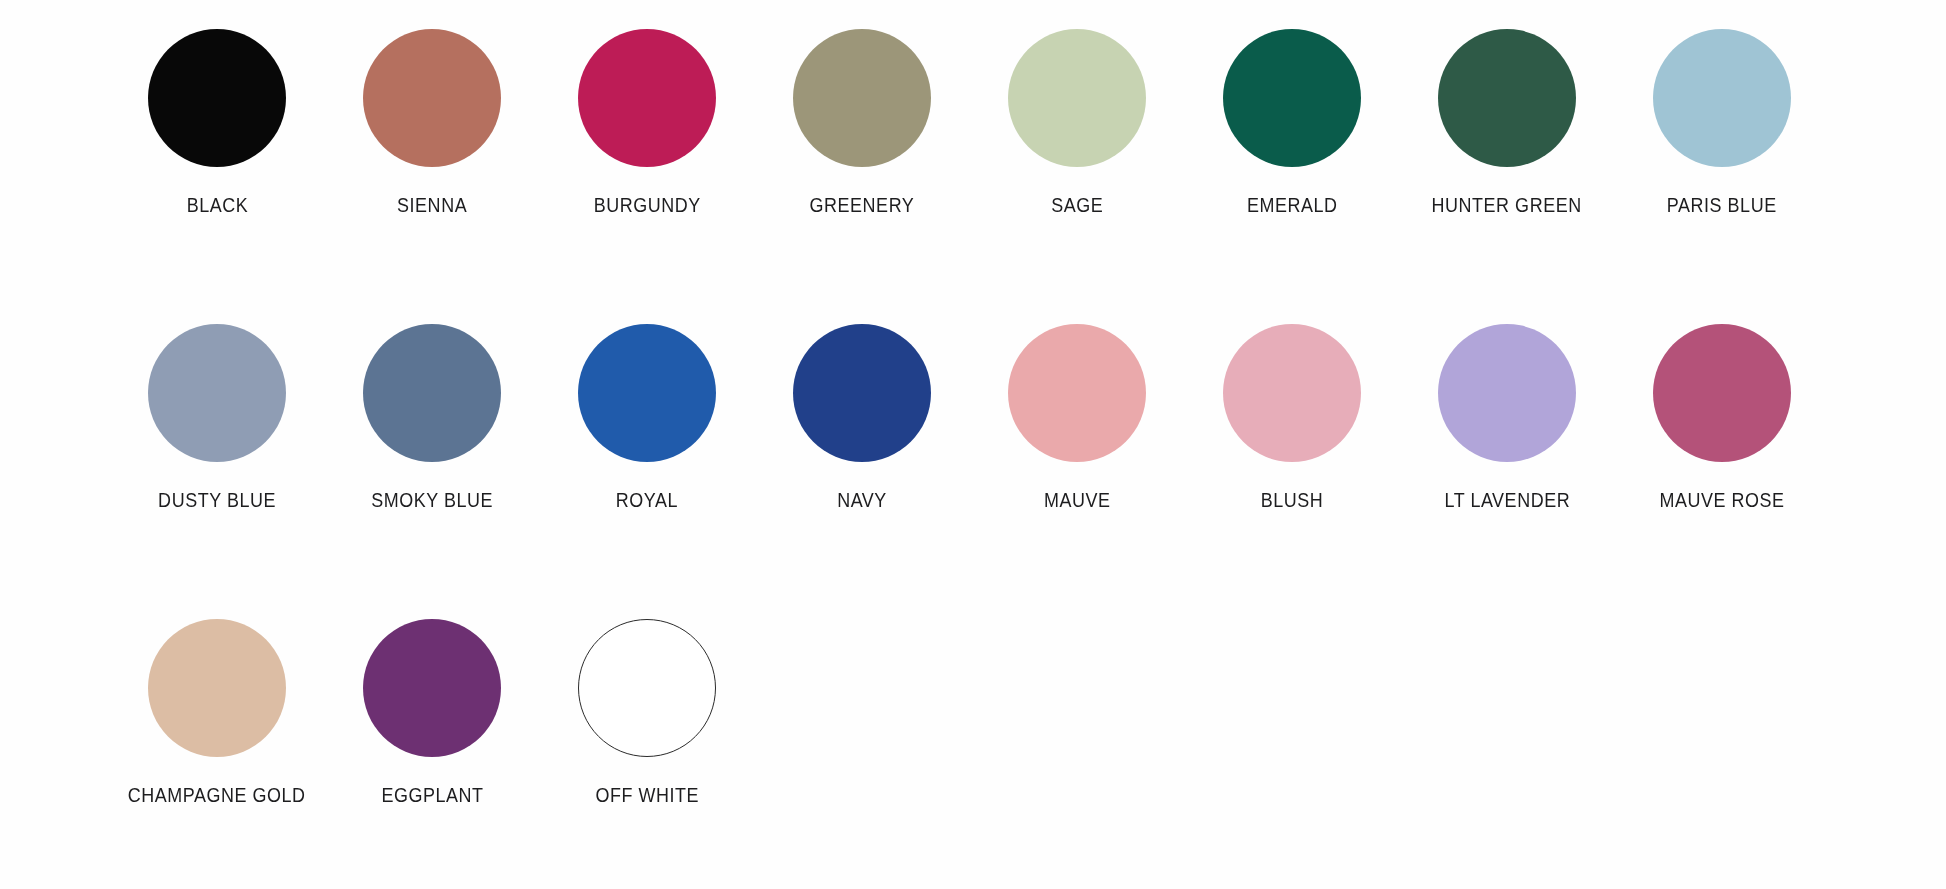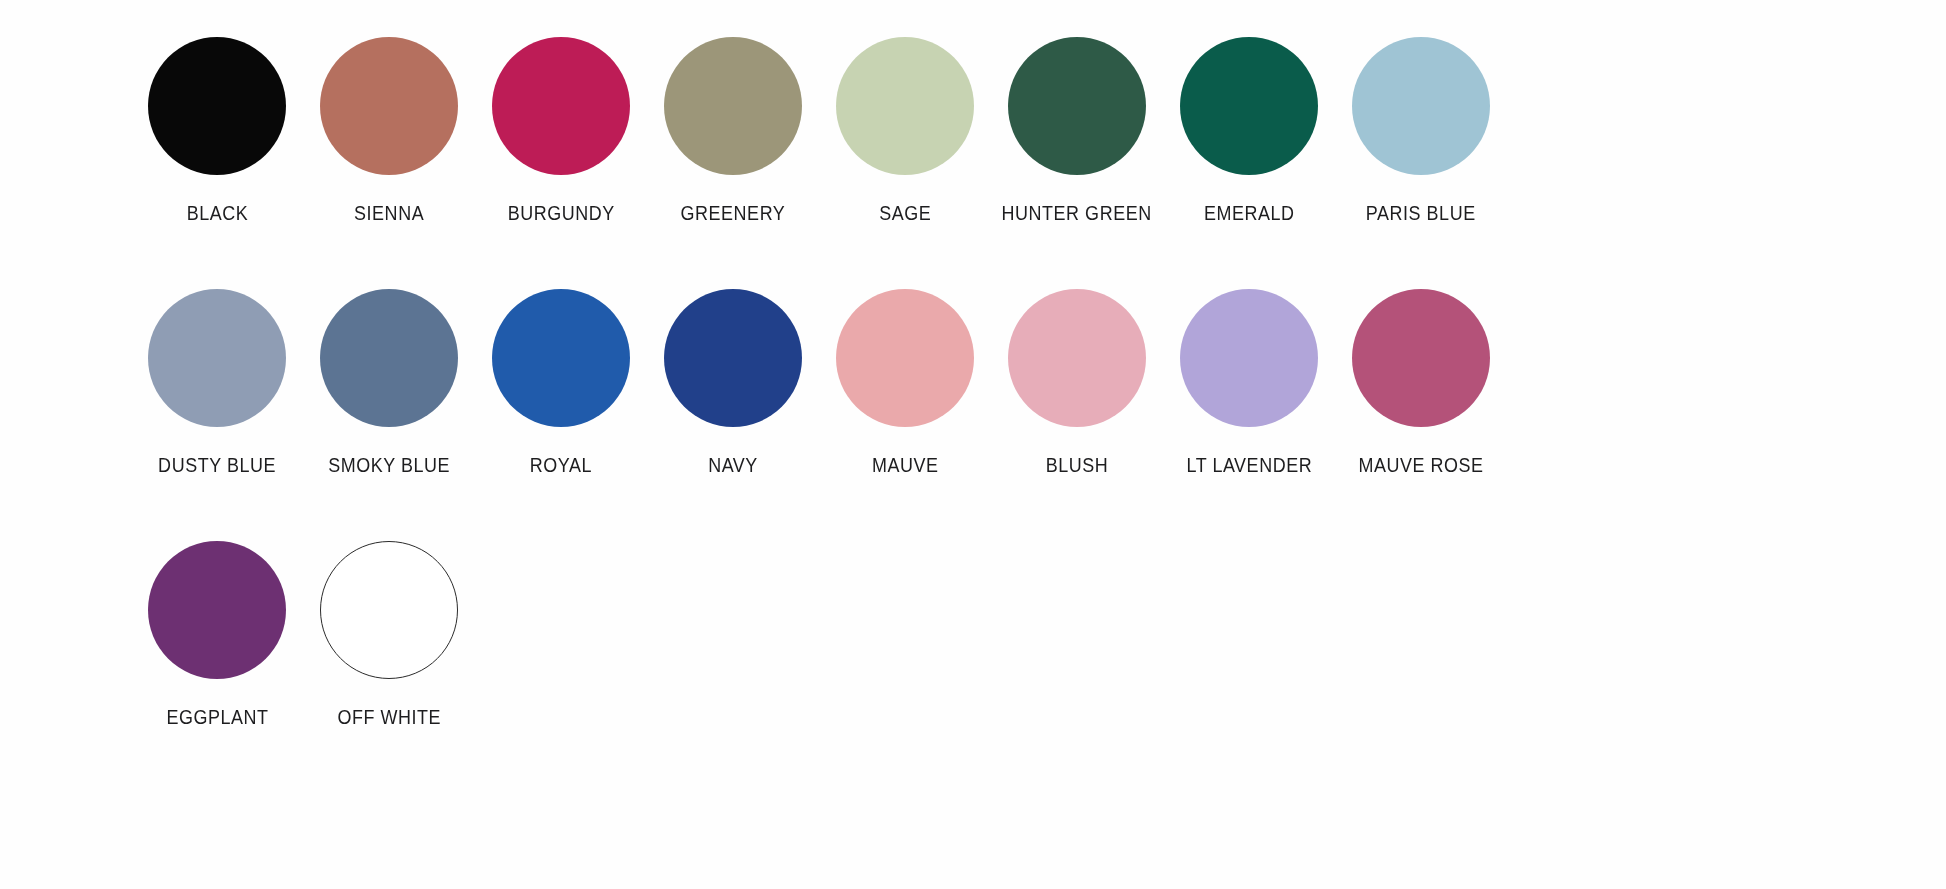--- a/index.html
+++ b/index.html
@@ -23,23 +23,24 @@
     padding: 0;
     box-sizing: border-box;
   }
 
   .swatch-grid {
     display: grid;
     grid-template-columns: repeat(8, 172px);
     grid-auto-rows: 252px;
     column-gap: 0px;
     row-gap: 0px;
-    padding-top: 36px;
+    padding-top: 28px;
     padding-left: 131px;
     box-sizing: border-box;
+    gap: 43px;
   }
 
   .swatch-cell {
     width: 172px;
     height: 252px;
     display: flex;
     flex-direction: column;
     align-items: center;
     justify-content: flex-start;
     position: relative;
@@ -112,32 +113,32 @@
         <div class="swatch-label">GREENERY</div>
       </div>
       <div class="swatch-cell">
         <div class="swatch-disc-wrap">
           <div class="swatch-disc" style="background: rgb(199, 211, 178);"></div>
         </div>
         <div class="swatch-label">SAGE</div>
       </div>
       <div class="swatch-cell">
         <div class="swatch-disc-wrap">
+          <div class="swatch-disc" style="background: rgb(10, 92, 75);"></div>
+        </div>
+        <div class="swatch-label">EMERALD</div>
+      </div>
+      <div class="swatch-cell">
+        <div class="swatch-disc-wrap">
           <div class="swatch-disc" style="background: rgb(46, 90, 71);"></div>
         </div>
         <div class="swatch-label">HUNTER GREEN</div>
       </div>
       <div class="swatch-cell">
         <div class="swatch-disc-wrap">
-          <div class="swatch-disc" style="background: rgb(10, 92, 75);"></div>
-        </div>
-        <div class="swatch-label">EMERALD</div>
-      </div>
-      <div class="swatch-cell">
-        <div class="swatch-disc-wrap">
           <div class="swatch-disc" style="background: rgb(159, 196, 212);"></div>
         </div>
         <div class="swatch-label">PARIS BLUE</div>
       </div>
       <div class="swatch-cell">
         <div class="swatch-disc-wrap">
           <div class="swatch-disc" style="background: rgb(143, 157, 180);"></div>
         </div>
         <div class="swatch-label">DUSTY BLUE</div>
       </div>
@@ -175,20 +176,26 @@
         <div class="swatch-disc-wrap">
           <div class="swatch-disc" style="background: rgb(177, 165, 217);"></div>
         </div>
         <div class="swatch-label">LT LAVENDER</div>
       </div>
       <div class="swatch-cell">
         <div class="swatch-disc-wrap">
           <div class="swatch-disc" style="background: rgb(180, 82, 121);"></div>
         </div>
         <div class="swatch-label">MAUVE ROSE</div>
+      </div>
+      <div class="swatch-cell">
+        <div class="swatch-disc-wrap">
+          <div class="swatch-disc" style="background: rgb(220, 189, 164);"></div>
+        </div>
+        <div class="swatch-label">CHAMPAGNE GOLD</div>
       </div>
       <div class="swatch-cell">
         <div class="swatch-disc-wrap">
           <div class="swatch-disc" style="background: rgb(109, 48, 114);"></div>
         </div>
         <div class="swatch-label">EGGPLANT</div>
       </div>
       <div class="swatch-cell">
         <div class="swatch-disc-wrap">
           <div class="swatch-disc outlined" style="background: rgb(255, 255, 255);"></div>

